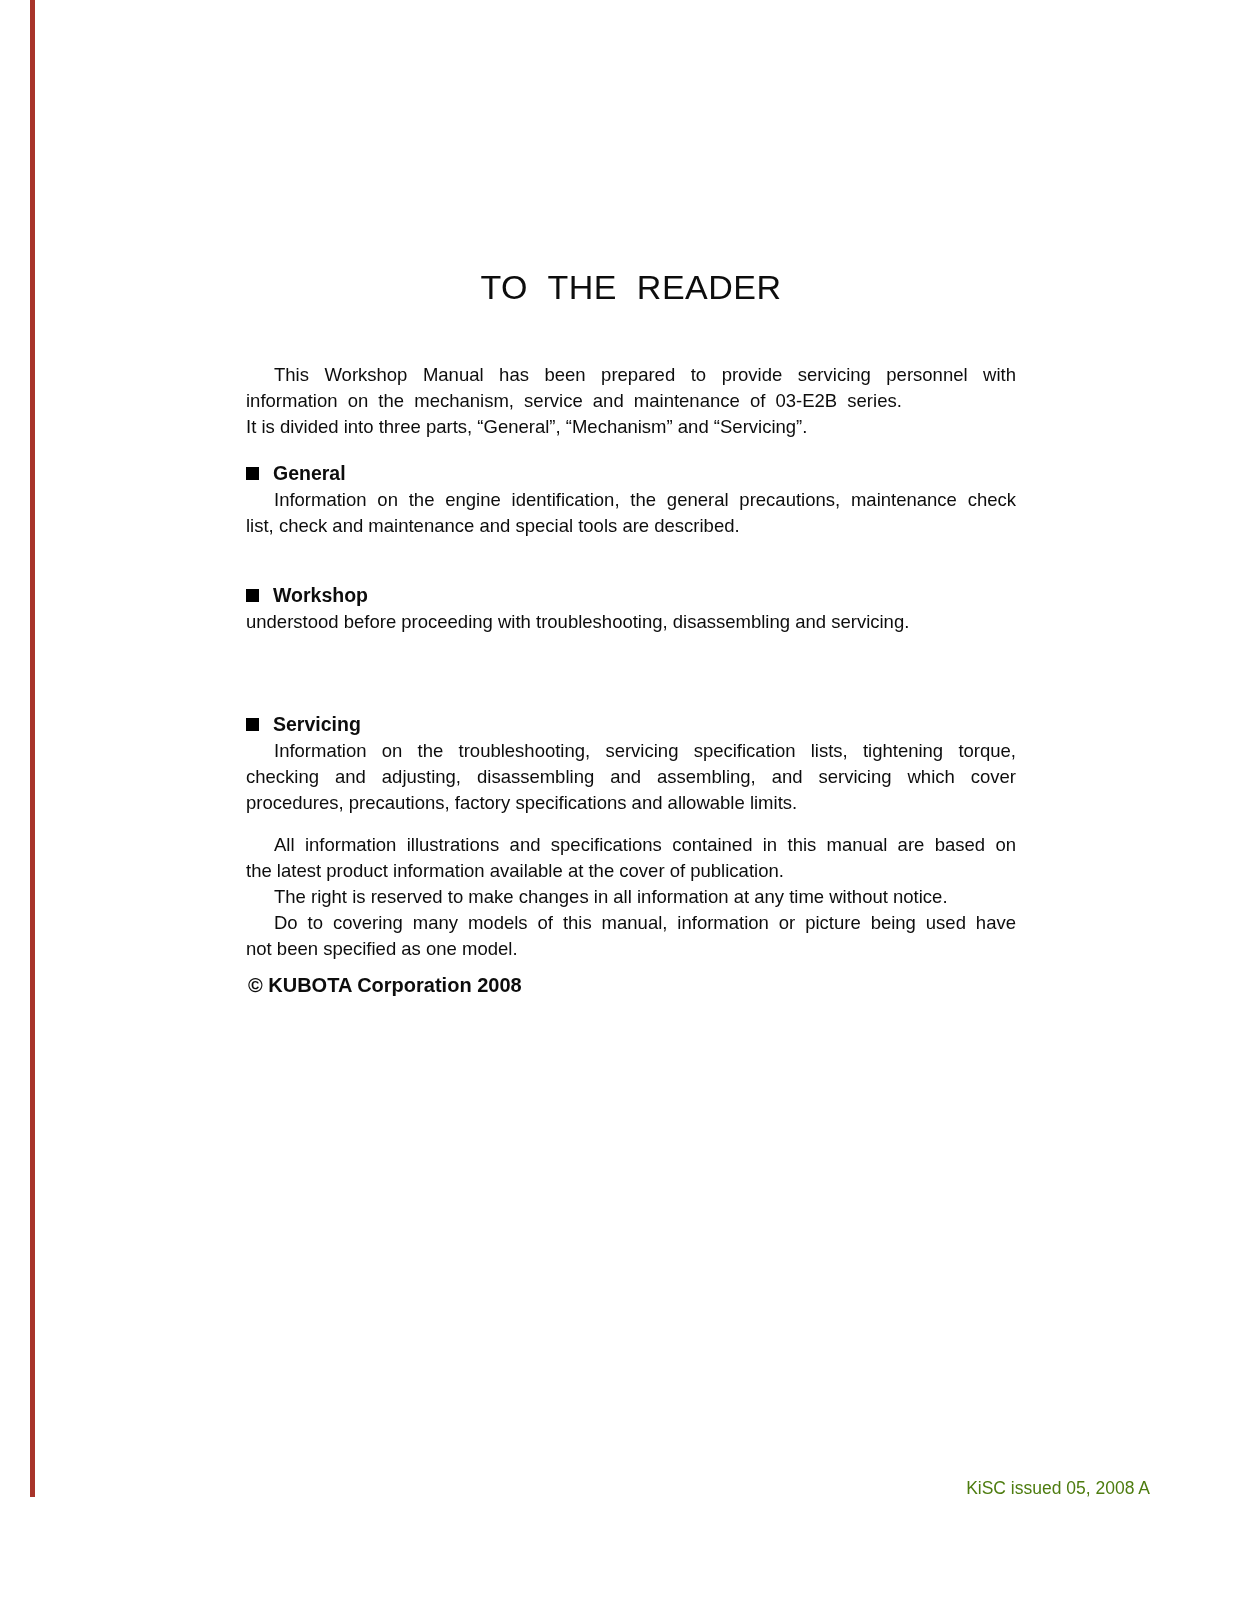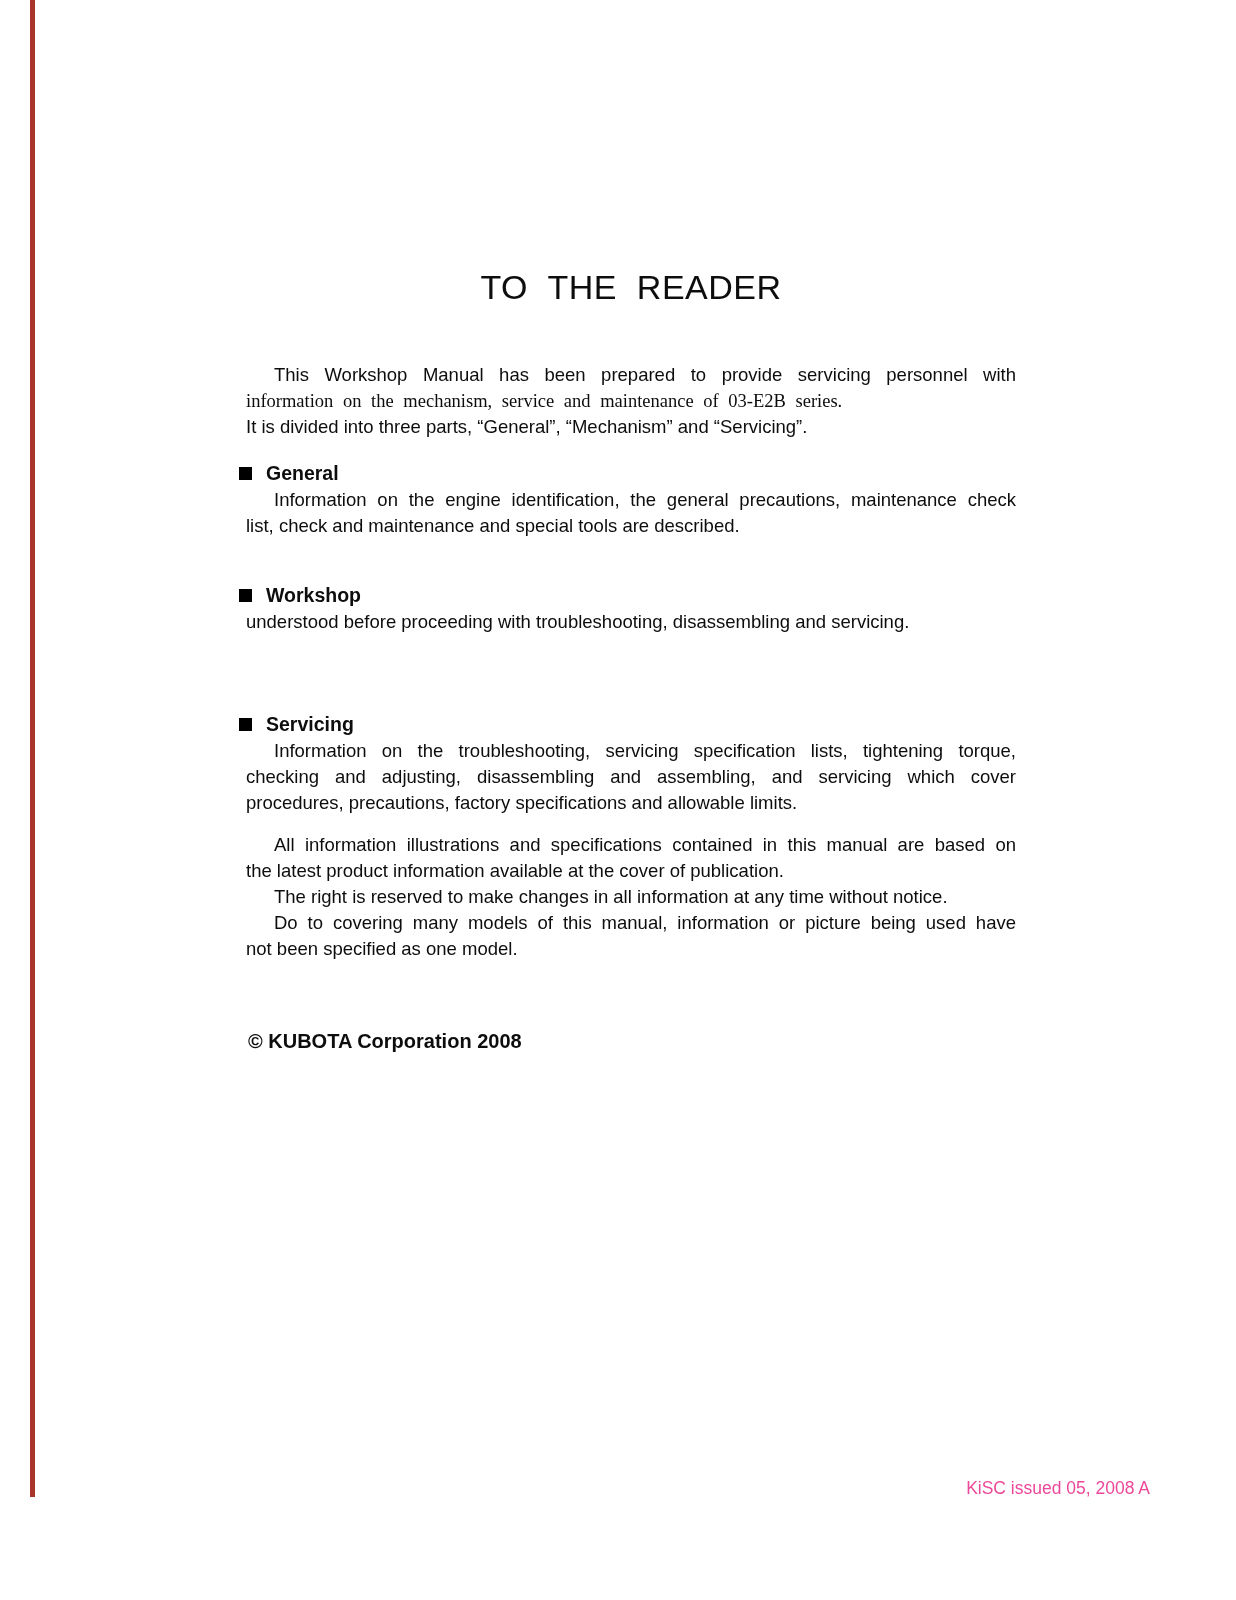--- a/index.html
+++ b/index.html
@@ -48,53 +48,52 @@
   .tline.just {
     text-align: justify;
     text-align-last: justify;
     text-justify: inter-word;
   }
   .tline.indent {
     padding-left: 28px;
   }
   .tline.ws {
     word-spacing: 5px;
-    font-family: Liberation Serif, serif;
   }
   .sec-heading {
     position: absolute;
-    left: 239px;
+    left: 246px;
     width: 770px;
     display: flex;
     align-items: center;
     font-size: 19.5px;
     font-weight: bold;
     line-height: 26px;
   }
   .sq {
     display: inline-block;
     width: 13px;
     height: 13px;
     background: #000000;
     margin-right: 14px;
     flex: 0 0 auto;
   }
   .copyright {
     position: absolute;
     left: 248px;
-    top: 1030px;
+    top: 974px;
     font-size: 20px;
     font-weight: bold;
   }
   .footer-note {
     position: absolute;
     right: 86px;
     top: 1478px;
     font-size: 17.5px;
-    color: #ec4899;
+    color: #4d7c0f;
   }
 </style>
 </head>
 <body>
 
 <div class="page">
 
   <div class="left-bar" style="background: rgb(168, 52, 42);"></div>
 
   <div class="page-title">TO THE READER</div>

